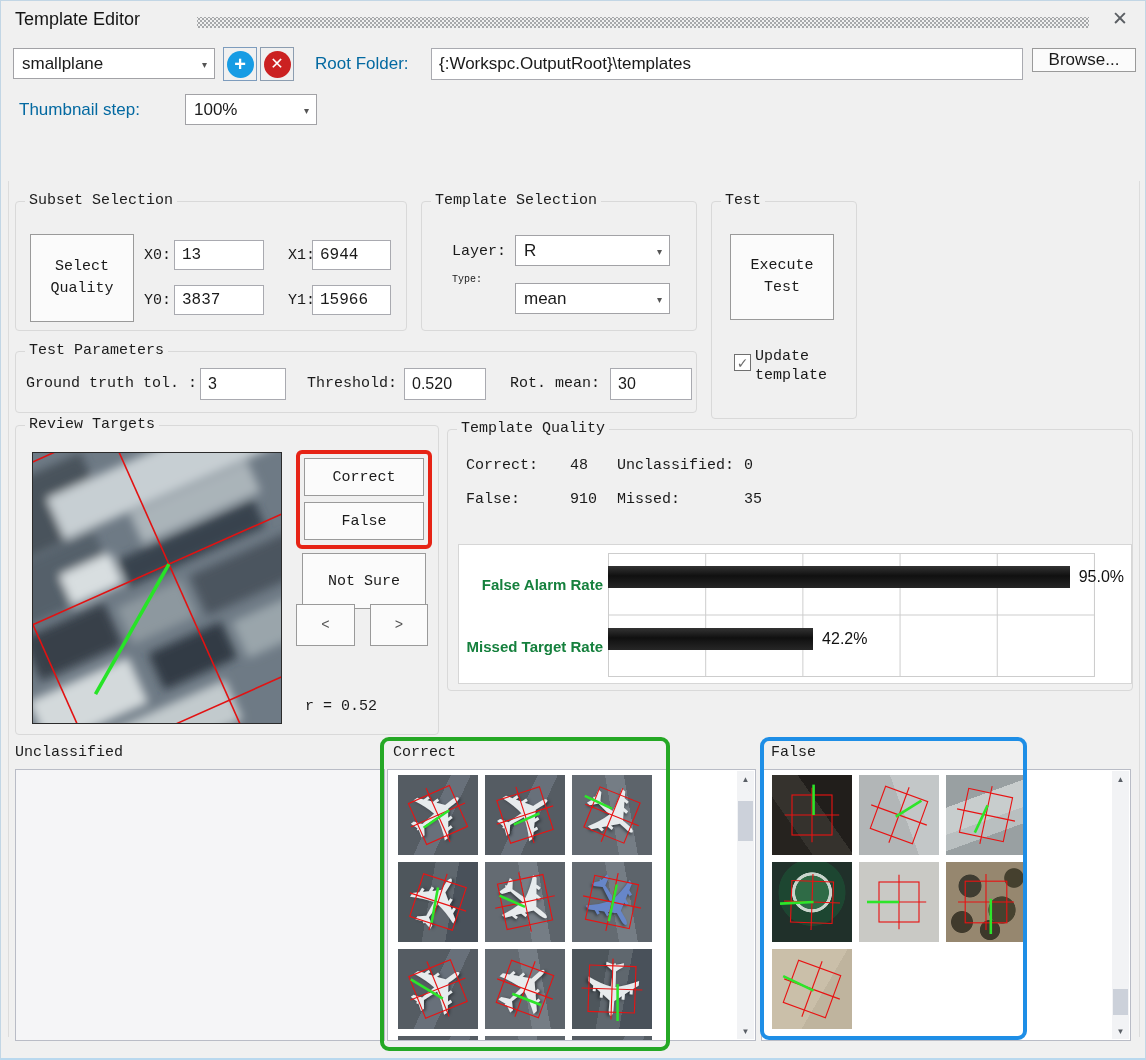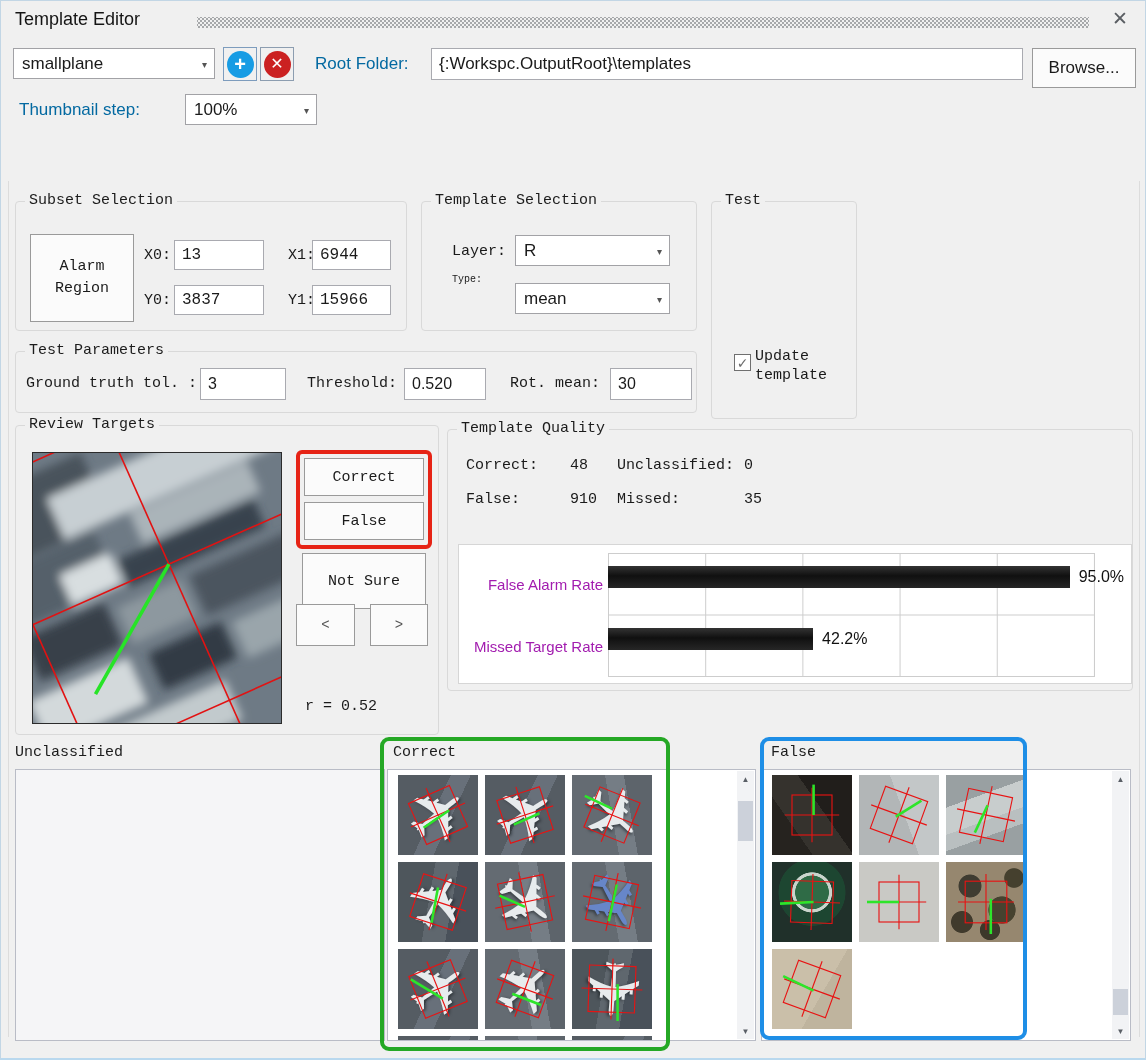--- a/index.html
+++ b/index.html
@@ -47,21 +47,21 @@
 
   
   .chart-box{position:absolute;left:10px;top:114px;width:674px;height:140px;background:#fff;border:1px solid #d6d6d6}
   .plot{position:absolute;left:149px;top:8px;width:487px;height:124px;
         background-image:linear-gradient(to right,#cdcdcd 1px,transparent 1px),linear-gradient(to bottom,#cdcdcd 1px,transparent 1px);
         background-size:20% 100%,100% 50%;border-right:1px solid #cdcdcd;border-bottom:1px solid #cdcdcd}
   .bar{position:absolute;left:0;height:22px;background:linear-gradient(#33
 3333,#101010 45%,#262626)}
   .bar{background:linear-gradient(#333,#101010 45%,#262626)}
   .bv{position:absolute;height:22px;display:flex;align-items:center;font-size:16px;color:#111;white-space:nowrap}
-  .clabel{position:absolute;left:4px;width:140px;text-align:right;font-size:15px;font-weight:400;color:#a21caf;white-space:nowrap}
+  .clabel{position:absolute;left:4px;width:140px;text-align:right;font-size:15px;font-weight:700;color:#15803d;white-space:nowrap}
 
   
   .gallabel{position:absolute;font-size:15px;color:#1c1c1c}
   .list{position:absolute;top:768px;height:272px;background:#fff;border:1px solid #b9bcc6;overflow:hidden}
   .list.empty{background:#f5f5f7}
   .tgrid{position:absolute;left:10px;top:5px;display:grid;grid-template-columns:repeat(3,80px);gap:7px}
   .thumb{width:80px;height:80px;position:relative;overflow:hidden;cursor:pointer}
   .thumb svg{position:absolute;inset:0;width:100%;height:100%}
   .plane{position:absolute;left:50%;top:50%;font-size:74px;line-height:1;color:#e7ebed;
          font-family:"DejaVu Sans",sans-serif;text-shadow:1px 2px 3px rgba(20,25,30,.55)}
@@ -108,34 +108,34 @@
     <span class="arr">▾</span>
   </div>
   <div class="tool" style="left:222px;top:46px;border-color:#7d9cbd">
     <span class="circ c-add">+</span>
   </div>
   <div class="tool" style="left:259px;top:46px">
     <span class="circ c-del" style="font-size:16px">✕</span>
   </div>
   <div class="lbl17" style="left:314px;top:53px">Root Folder:</div>
   <div class="field" style="left:430px;top:47px;width:592px;height:32px;font-size:17px">{:Workspc.OutputRoot}\templates</div>
-  <div class="btn" style="left:1031px;top:47px;width:104px;height:40px;font-size:17px">Browse...</div>
+  <div class="btn" style="left:1031px;top:47px;width:104px;height:24px;font-size:17px">Browse...</div>
 
   <div class="lbl17" style="left:18px;top:99px">Thumbnail step:</div>
   <div class="combo" style="left:184px;top:93px;width:132px;height:31px">
     <span>100%</span>
     <span class="arr">▾</span>
   </div>
 
   <div class="vline" style="left:7px;top:180px;height:856px"></div>
   <div class="vline" style="left:1138px;top:180px;height:856px"></div>
 
   <div class="grp sim" style="left:14px;top:200px;width:392px;height:130px">
     <div class="glabel sim">Subset Selection</div>
-    <div class="btn sim" style="left:14px;top:32px;width:104px;height:88px;font-size:15px;line-height:1.5">Alarm Region</div>
+    <div class="btn sim" style="left:14px;top:32px;width:104px;height:88px;font-size:15px;line-height:1.5">Select Quality</div>
     <div class="abs sim" style="left:128px;top:45px;font-size:15px">X0:</div>
     <div class="field" style="left:158px;top:38px;width:90px;height:30px">13</div>
     <div class="abs sim" style="left:272px;top:45px;font-size:15px">X1:</div>
     <div class="field" style="left:296px;top:38px;width:79px;height:30px">6944</div>
     <div class="abs sim" style="left:128px;top:90px;font-size:15px">Y0:</div>
     <div class="field" style="left:158px;top:83px;width:90px;height:30px">3837</div>
     <div class="abs sim" style="left:272px;top:90px;font-size:15px">Y1:</div>
     <div class="field" style="left:296px;top:83px;width:79px;height:30px">15966</div>
   </div>
 
@@ -148,20 +148,21 @@
     </div>
     <div class="abs sim" style="left:30px;top:72px;font-size:10px">Type:</div>
     <div class="combo" style="left:93px;top:81px;width:155px;height:31px">
       <span>mean</span>
       <span class="arr">▾</span>
     </div>
   </div>
 
   <div class="grp" style="left:710px;top:200px;width:146px;height:218px">
     <div class="glabel sim">Test</div>
+    <div class="btn sim" style="left:18px;top:32px;width:104px;height:86px;font-size:15px;line-height:1.5">Execute Test</div>
     <div class="checkbox" style="left:22px;top:152px">
       <span>✓</span>
     </div>
     <div class="abs sim" style="left:43px;top:146px;width:88px;font-size:15px;line-height:1.25">Update template</div>
   </div>
 
   <div class="grp" style="left:14px;top:350px;width:682px;height:62px">
     <div class="glabel sim">Test Parameters</div>
     <div class="abs sim" style="left:10px;top:23px;font-size:15px">Ground truth tol. :</div>
     <div class="field" style="left:184px;top:16px;width:86px;height:32px">3</div>

